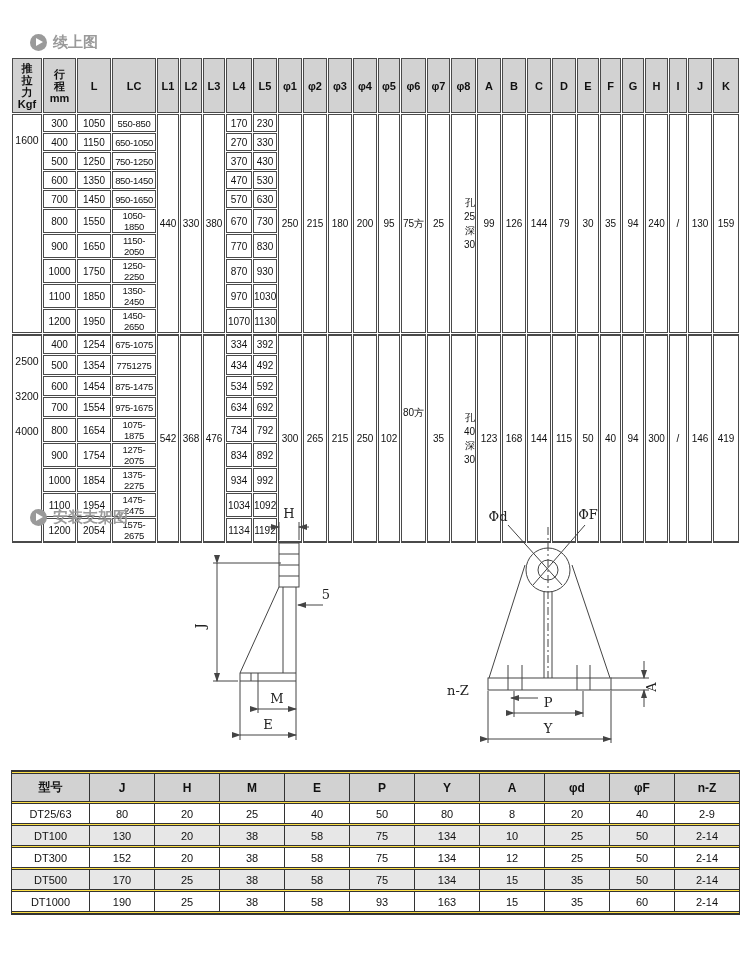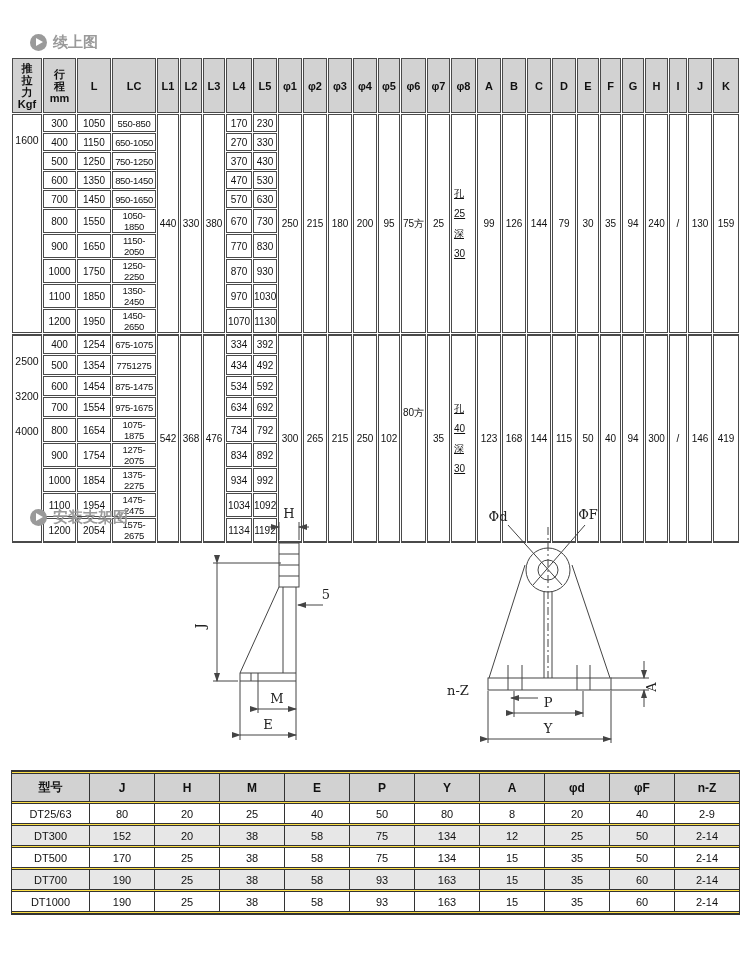--- a/index.html
+++ b/index.html
@@ -15,21 +15,21 @@
   #spec-wrap{position:absolute;left:11px;top:57px;}
   table.spec{border-collapse:separate;border-spacing:1px;table-layout:fixed;width:729px;}
   table.spec td{box-sizing:border-box;border:1px solid #4a4a4a;background:#fff;text-align:center;vertical-align:middle;font-size:10px;padding:0;overflow:hidden;}
   table.spec td.hd{background:#d2d2d2;font-weight:bold;font-size:11px;height:55px;line-height:12px;}
   table.spec td.hd .vstack{line-height:12px;font-size:11px;}
   table.spec tr.g1 td{height:18px;}
   table.spec tr.g2 td{height:20px;}
   table.spec td.force{vertical-align:top;font-size:10.5px;}
   table.spec td.force div{line-height:19px;margin-top:16px;}
   table.spec td.lc{font-size:9.5px;letter-spacing:-0.3px;margin-left:24px;}
-  table.spec td.phi8{text-align:left;padding-left:2px;line-height:20px;text-decoration:underline;}
+  table.spec td.phi8{text-align:right;padding-left:2px;line-height:14px;}
   table.spec td .raised{position:relative;top:-26px;display:inline-block;}
   table.spec td.tt{border-top-width:2px;}
   table.spec td.tb{border-bottom-width:2px;}
 
   
   #model-wrap{position:absolute;left:11px;top:770px;border:1px solid #333;border-top-width:2px;border-bottom-width:2px;}
   table.model{border-collapse:separate;border-spacing:0 1px;table-layout:fixed;width:727px;background:#fde047;}
   table.model td{box-sizing:border-box;border-top:1px solid #333;border-bottom:1px solid #333;border-left:1px solid #333;text-align:center;font-size:11px;height:21px;background:#fff;}
   table.model td:first-child{border-left:none;}
   table.model tr.mh td{background:#d2d2d2;font-weight:bold;height:29px;font-size:12px;}
@@ -455,20 +455,33 @@
             <td>25</td>
             <td>40</td>
             <td>50</td>
             <td>80</td>
             <td>8</td>
             <td>20</td>
             <td>40</td>
             <td>2-9</td>
           </tr>
           <tr>
+            <td>DT100</td>
+            <td>130</td>
+            <td>20</td>
+            <td>38</td>
+            <td>58</td>
+            <td>75</td>
+            <td>134</td>
+            <td>10</td>
+            <td>25</td>
+            <td>50</td>
+            <td>2-14</td>
+          </tr>
+          <tr>
             <td>DT300</td>
             <td>152</td>
             <td>20</td>
             <td>38</td>
             <td>58</td>
             <td>75</td>
             <td>134</td>
             <td>12</td>
             <td>25</td>
             <td>50</td>
@@ -481,33 +494,20 @@
             <td>38</td>
             <td>58</td>
             <td>75</td>
             <td>134</td>
             <td>15</td>
             <td>35</td>
             <td>50</td>
             <td>2-14</td>
           </tr>
           <tr>
-            <td>DT700</td>
-            <td>190</td>
-            <td>25</td>
-            <td>38</td>
-            <td>58</td>
-            <td>93</td>
-            <td>163</td>
-            <td>15</td>
-            <td>35</td>
-            <td>60</td>
-            <td>2-14</td>
-          </tr>
-          <tr>
             <td>DT1000</td>
             <td>190</td>
             <td>25</td>
             <td>38</td>
             <td>58</td>
             <td>93</td>
             <td>163</td>
             <td>15</td>
             <td>35</td>
             <td>60</td>

